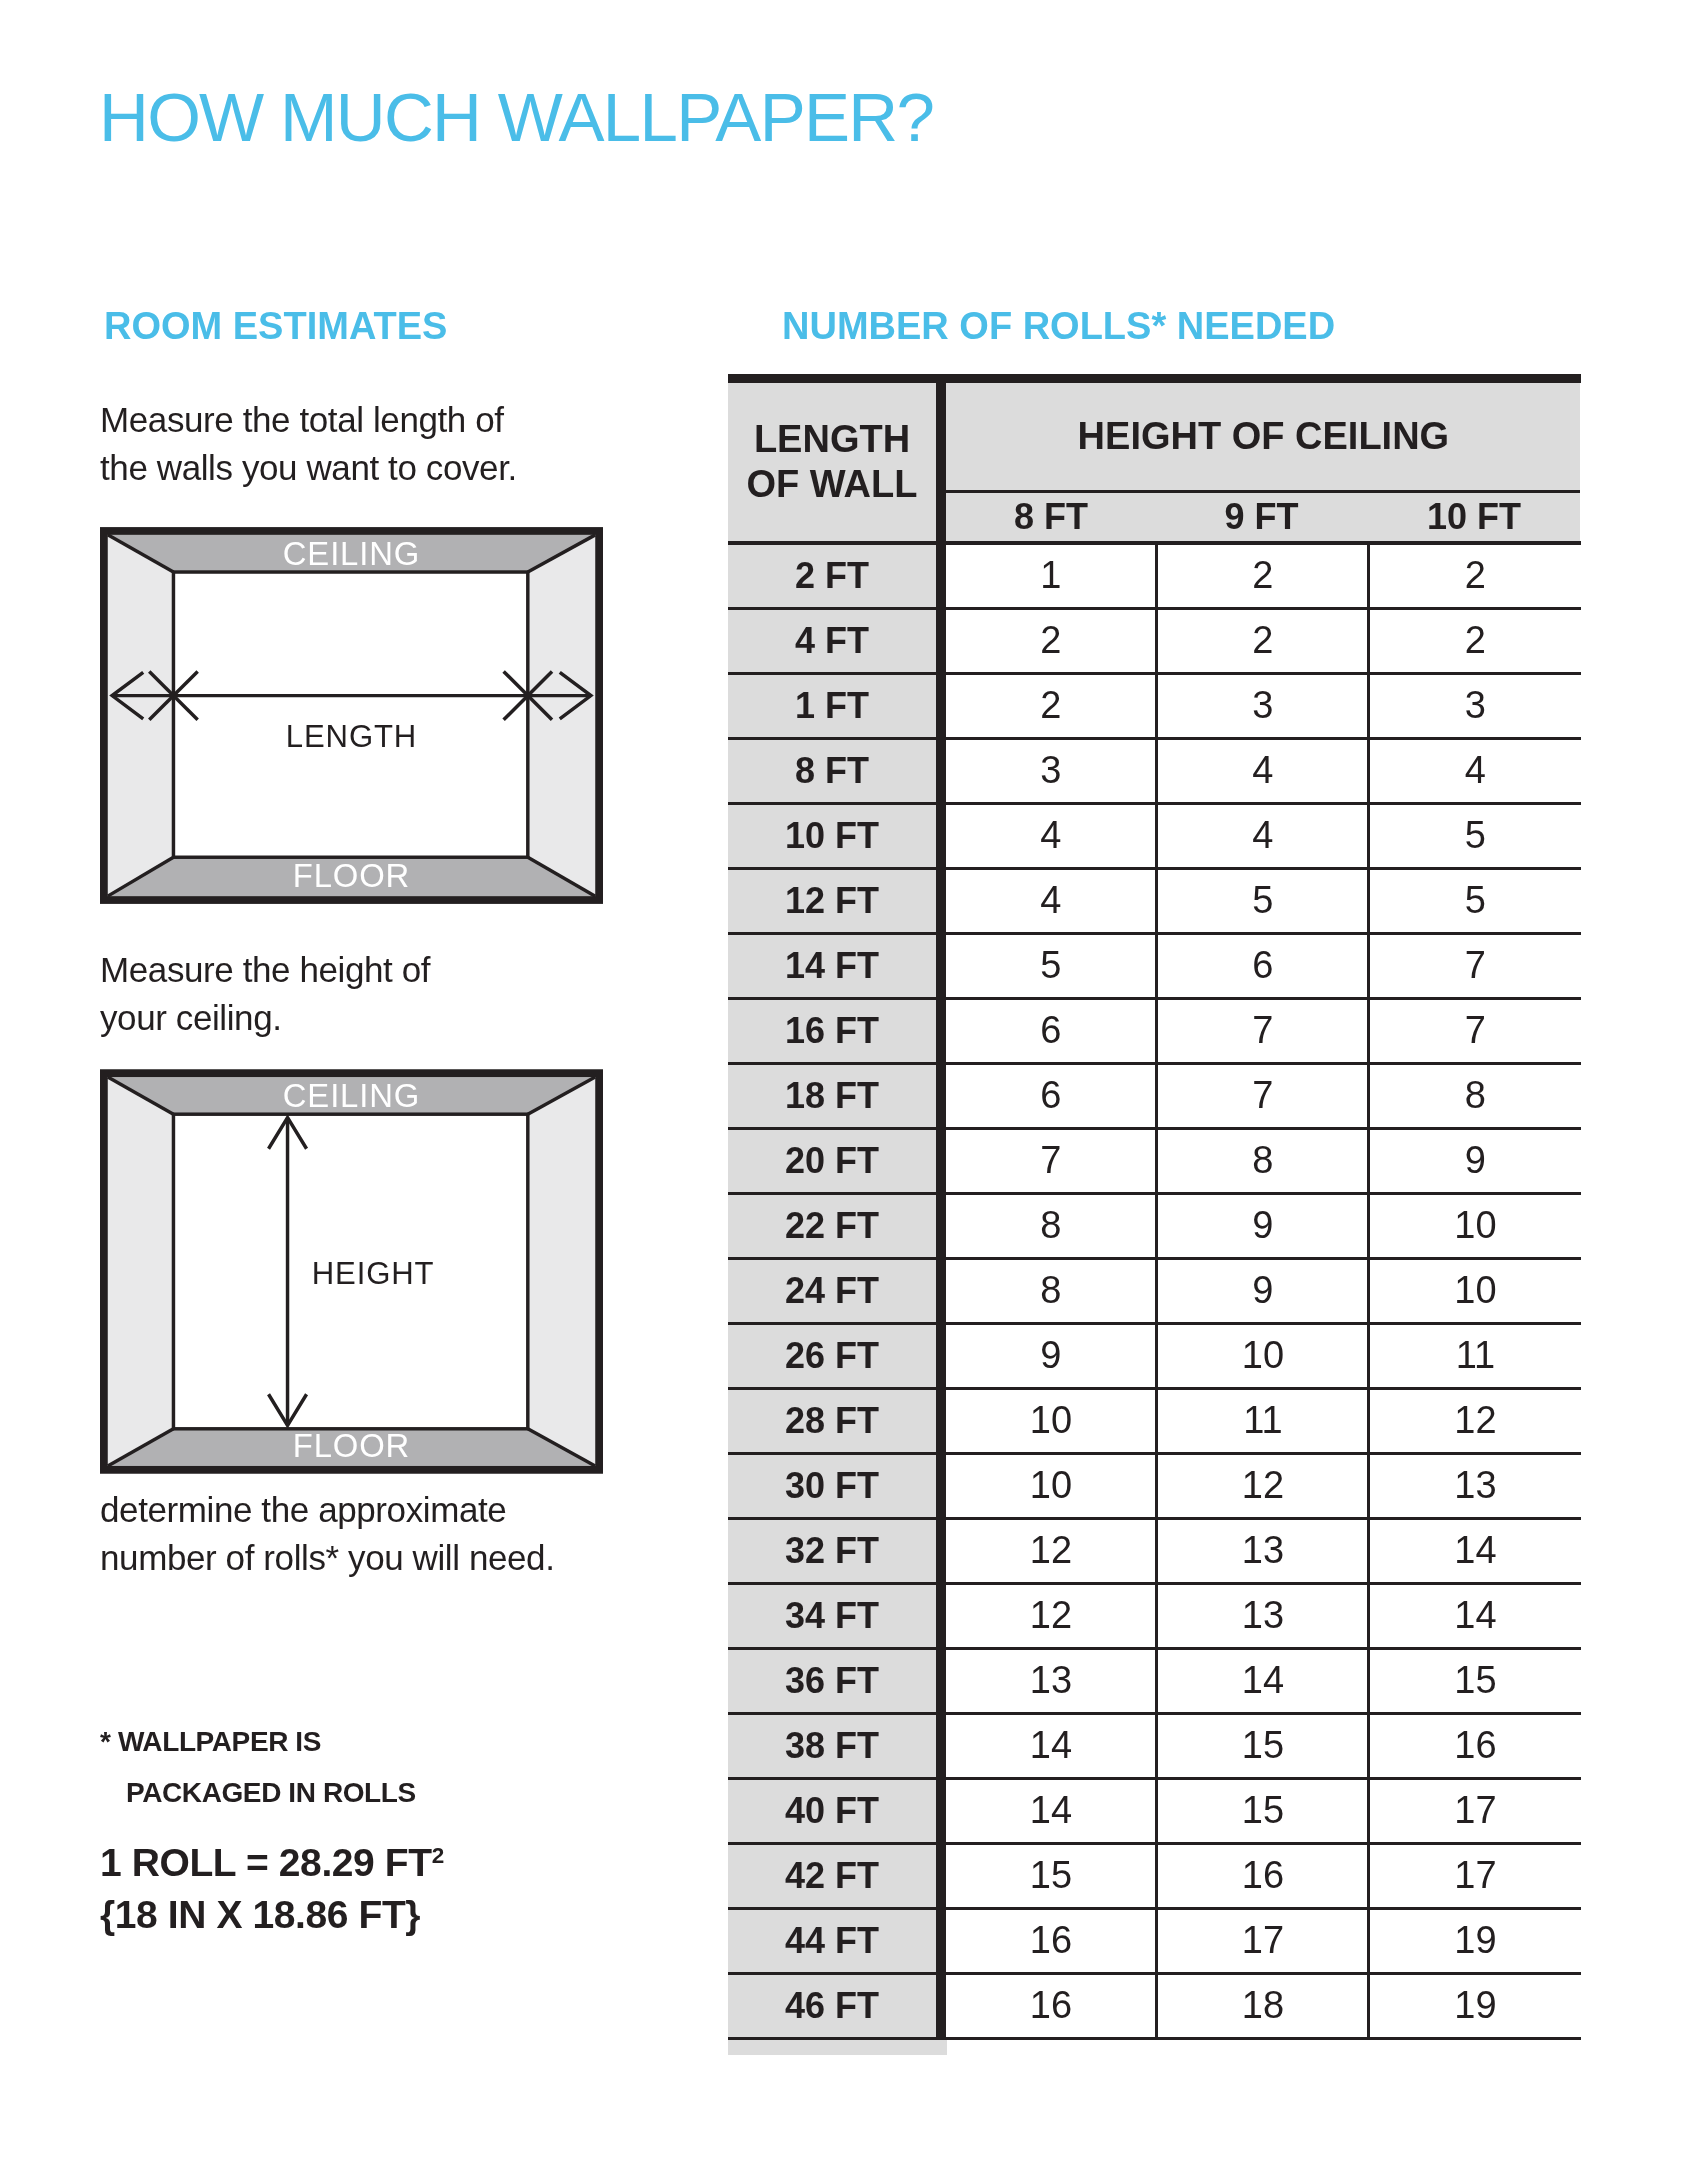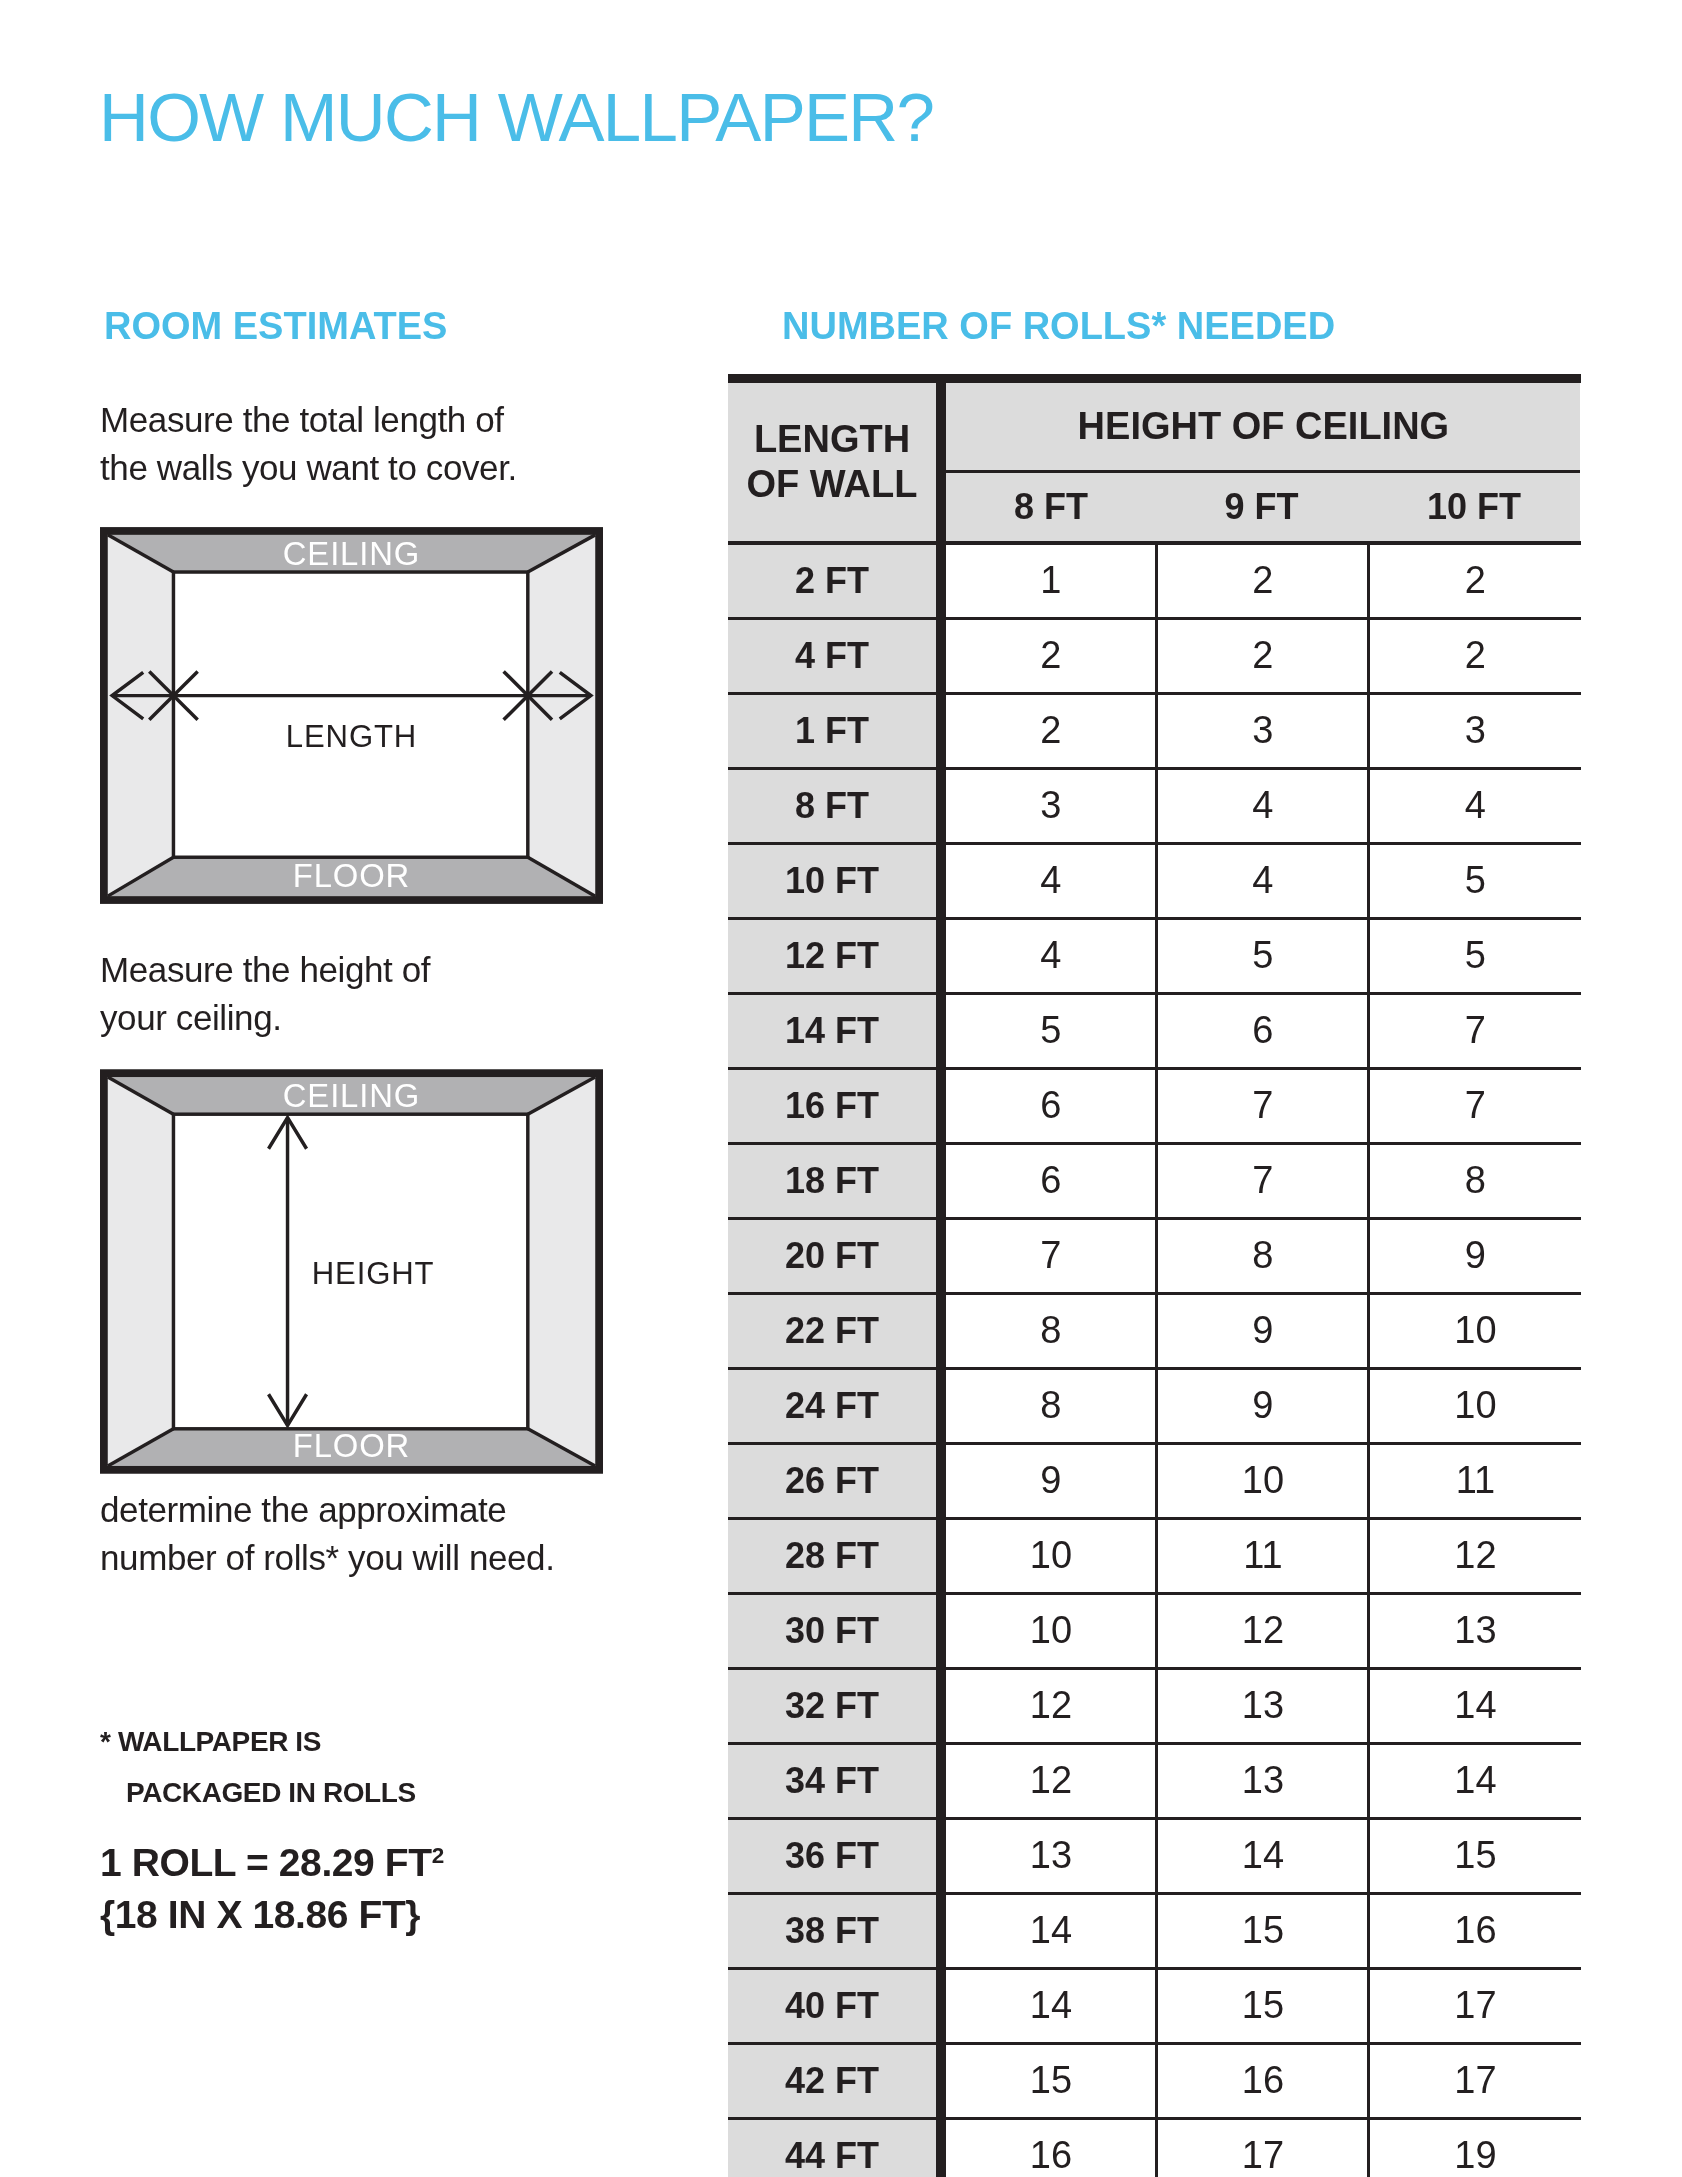--- a/index.html
+++ b/index.html
@@ -54,33 +54,33 @@
     border-bottom:4.3px solid var(--ink);box-sizing:border-box;
   }
   .corner{
     background:var(--gray);display:flex;flex-direction:column;
     align-items:center;justify-content:center;
     font-size:38px;font-weight:bold;line-height:45px;text-align:center;
   }
   .vdiv{background:var(--ink);}
   .head-right{display:flex;flex-direction:column;}
   .group-h{
-    height:90px;background:var(--gray);border-bottom:3.5px solid var(--ink);
+    height:110px;background:var(--gray);border-bottom:3.5px solid var(--ink);
     box-sizing:border-box;display:flex;align-items:center;justify-content:center;
     font-size:38px;font-weight:bold;
   }
   .sub-row{flex:1;display:flex;background:var(--gray);}
   .sub-cell{
     display:flex;align-items:center;justify-content:center;
     font-size:36px;font-weight:bold;
   }
   .sc1{width:209px;} .sc2{width:212px;} .sc3{width:213px;}
   .trow{
     display:grid;grid-template-columns:208px 10.4px 209px 212px 213px;
-    height:75px;border-bottom:3.5px solid var(--ink);box-sizing:border-box;
+    height:65px;border-bottom:3.5px solid var(--ink);box-sizing:border-box;
   }
   .cell{display:flex;align-items:center;justify-content:center;}
   .label-cell{background:var(--gray);font-size:36px;font-weight:bold;}
   .data-cell{background:#fff;font-size:38px;}
   .bl{border-left:3.5px solid var(--ink);box-sizing:border-box;}
   .stub{width:219px;height:15.6px;background:var(--gray);}
 
   svg text{font-family:"Liberation Sans", sans-serif;}
 </style>
 </head>

